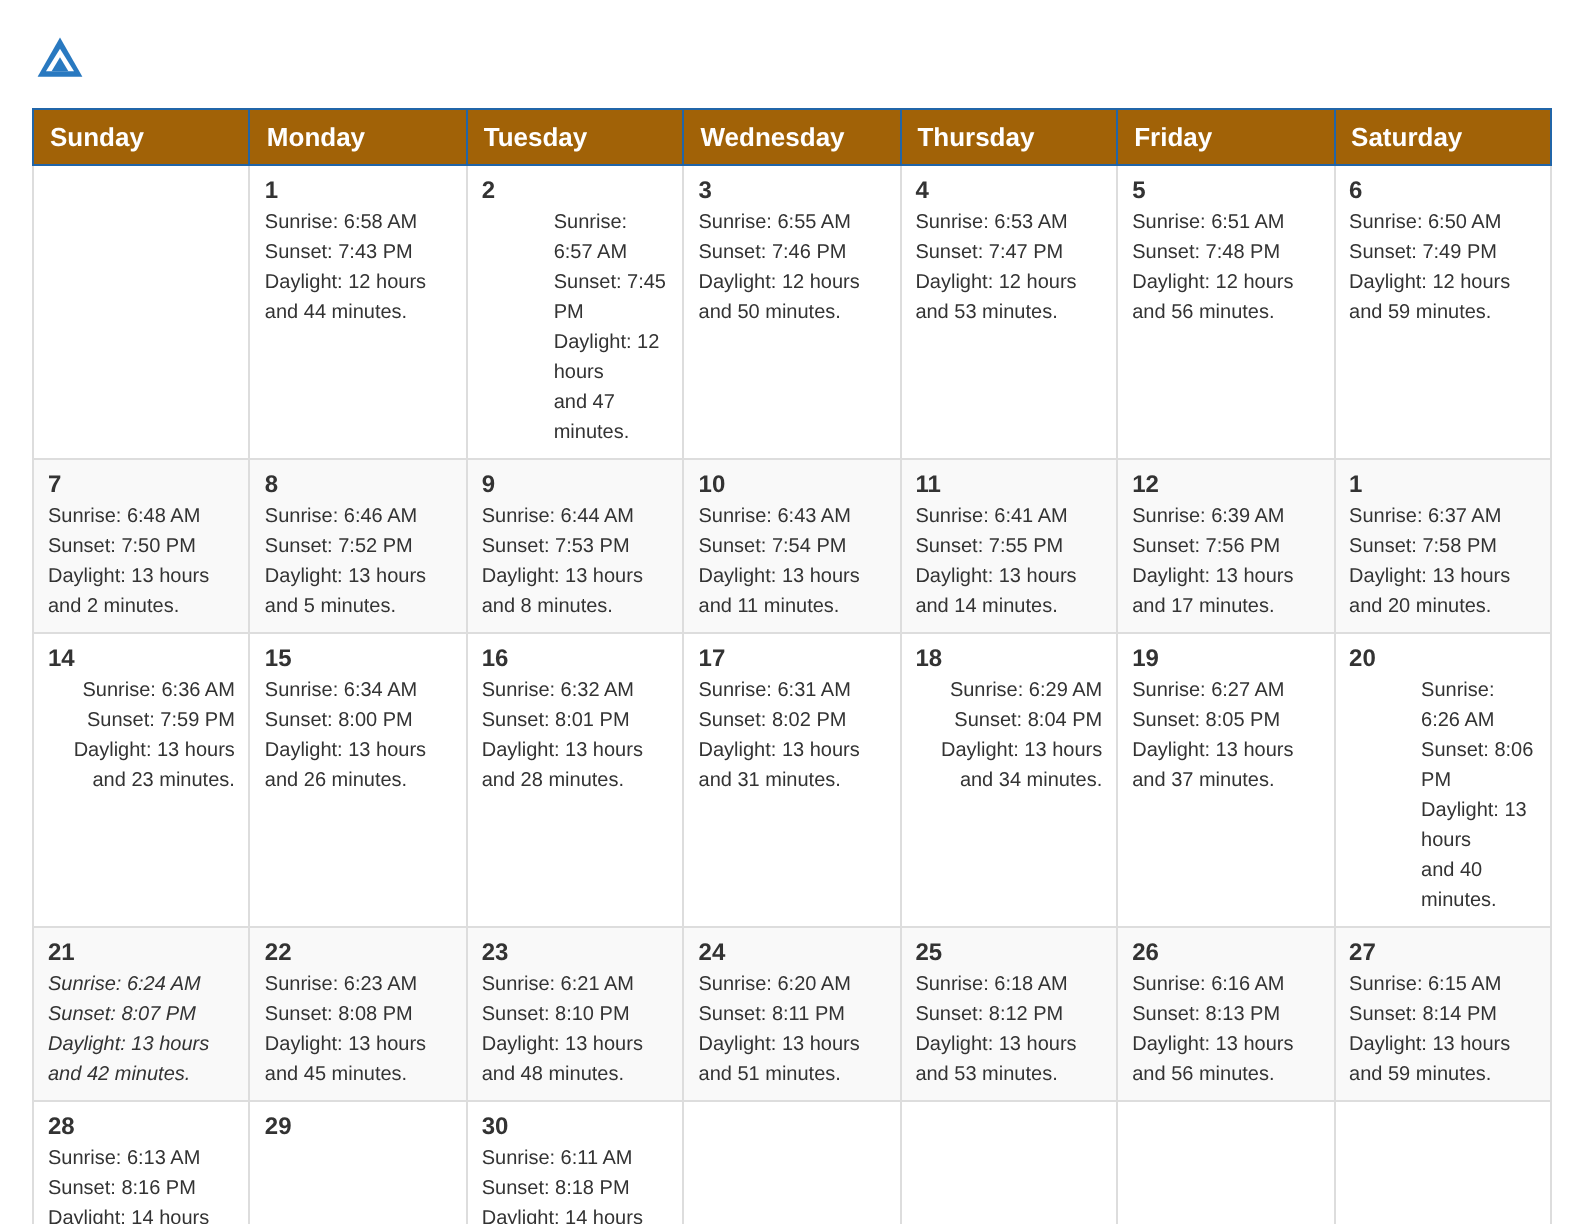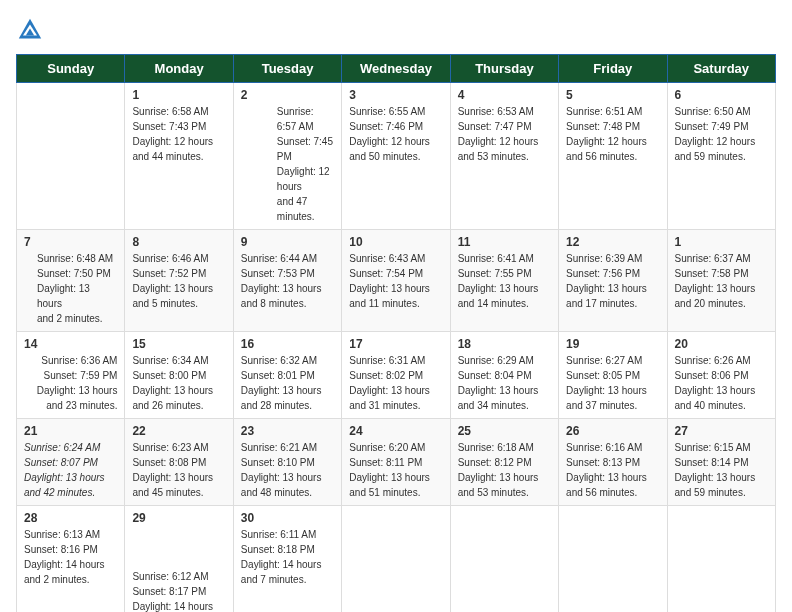--- a/index.html
+++ b/index.html
@@ -51,26 +51,26 @@
     .location {
       font-size: 14px;
       color: #555;
     }
     .calendar {
       width: 100%;
       border-collapse: collapse;
       border: 1px solid #ccc;
     }
     .calendar th {
-      background-color: #14532d;
+      background-color: #a16207;
       color: #fff;
       font-size: 13px;
       font-weight: bold;
       padding: 6px 8px;
-      text-align: center;
+      text-align: left;
       border: 1px solid #2165a8;
     }
     .calendar td {
       vertical-align: top;
       padding: 5px 7px;
       border: 1px solid #ddd;
       width: 107px;
       min-height: 80px;
       font-size: 10.5px;
       color: #333;
@@ -169,21 +169,21 @@
           <span class="day-number">6</span>
           <div class="day-info" style="white-space: pre-line;">Sunrise: 6:50 AM
 Sunset: 7:49 PM
 Daylight: 12 hours
 and 59 minutes.</div>
         </td>
       </tr>
       <tr>
         <td>
           <span class="day-number">7</span>
-          <div class="day-info" style="white-space: pre-line; margin-left: 13px;">Sunrise: 6:48 AM
+          <div class="day-info" style="white-space: pre-line;">Sunrise: 6:48 AM
 Sunset: 7:50 PM
 Daylight: 13 hours
 and 2 minutes.</div>
         </td>
         <td>
           <span class="day-number">8</span>
           <div class="day-info" style="white-space: pre-line;">Sunrise: 6:46 AM
 Sunset: 7:52 PM
 Daylight: 13 hours
 and 5 minutes.</div>
@@ -248,35 +248,35 @@
         </td>
         <td>
           <span class="day-number">17</span>
           <div class="day-info" style="white-space: pre-line;">Sunrise: 6:31 AM
 Sunset: 8:02 PM
 Daylight: 13 hours
 and 31 minutes.</div>
         </td>
         <td>
           <span class="day-number">18</span>
-          <div class="day-info" style="white-space: pre-line;">Sunrise: 6:29 AM
+          <div class="day-info" style="white-space: pre-line; text-align: right;">Sunrise: 6:29 AM
 Sunset: 8:04 PM
 Daylight: 13 hours
 and 34 minutes.</div>
         </td>
         <td>
           <span class="day-number">19</span>
           <div class="day-info" style="white-space: pre-line;">Sunrise: 6:27 AM
 Sunset: 8:05 PM
 Daylight: 13 hours
 and 37 minutes.</div>
         </td>
         <td>
           <span class="day-number">20</span>
-          <div class="day-info" style="white-space: pre-line;">Sunrise: 6:26 AM
+          <div class="day-info" style="white-space: pre-line; margin-left: 36px;">Sunrise: 6:26 AM
 Sunset: 8:06 PM
 Daylight: 13 hours
 and 40 minutes.</div>
         </td>
       </tr>
       <tr>
         <td>
           <span class="day-number">21</span>
           <div class="day-info" style="white-space: pre-line; font-style: italic;">Sunrise: 6:24 AM
 Sunset: 8:07 PM

